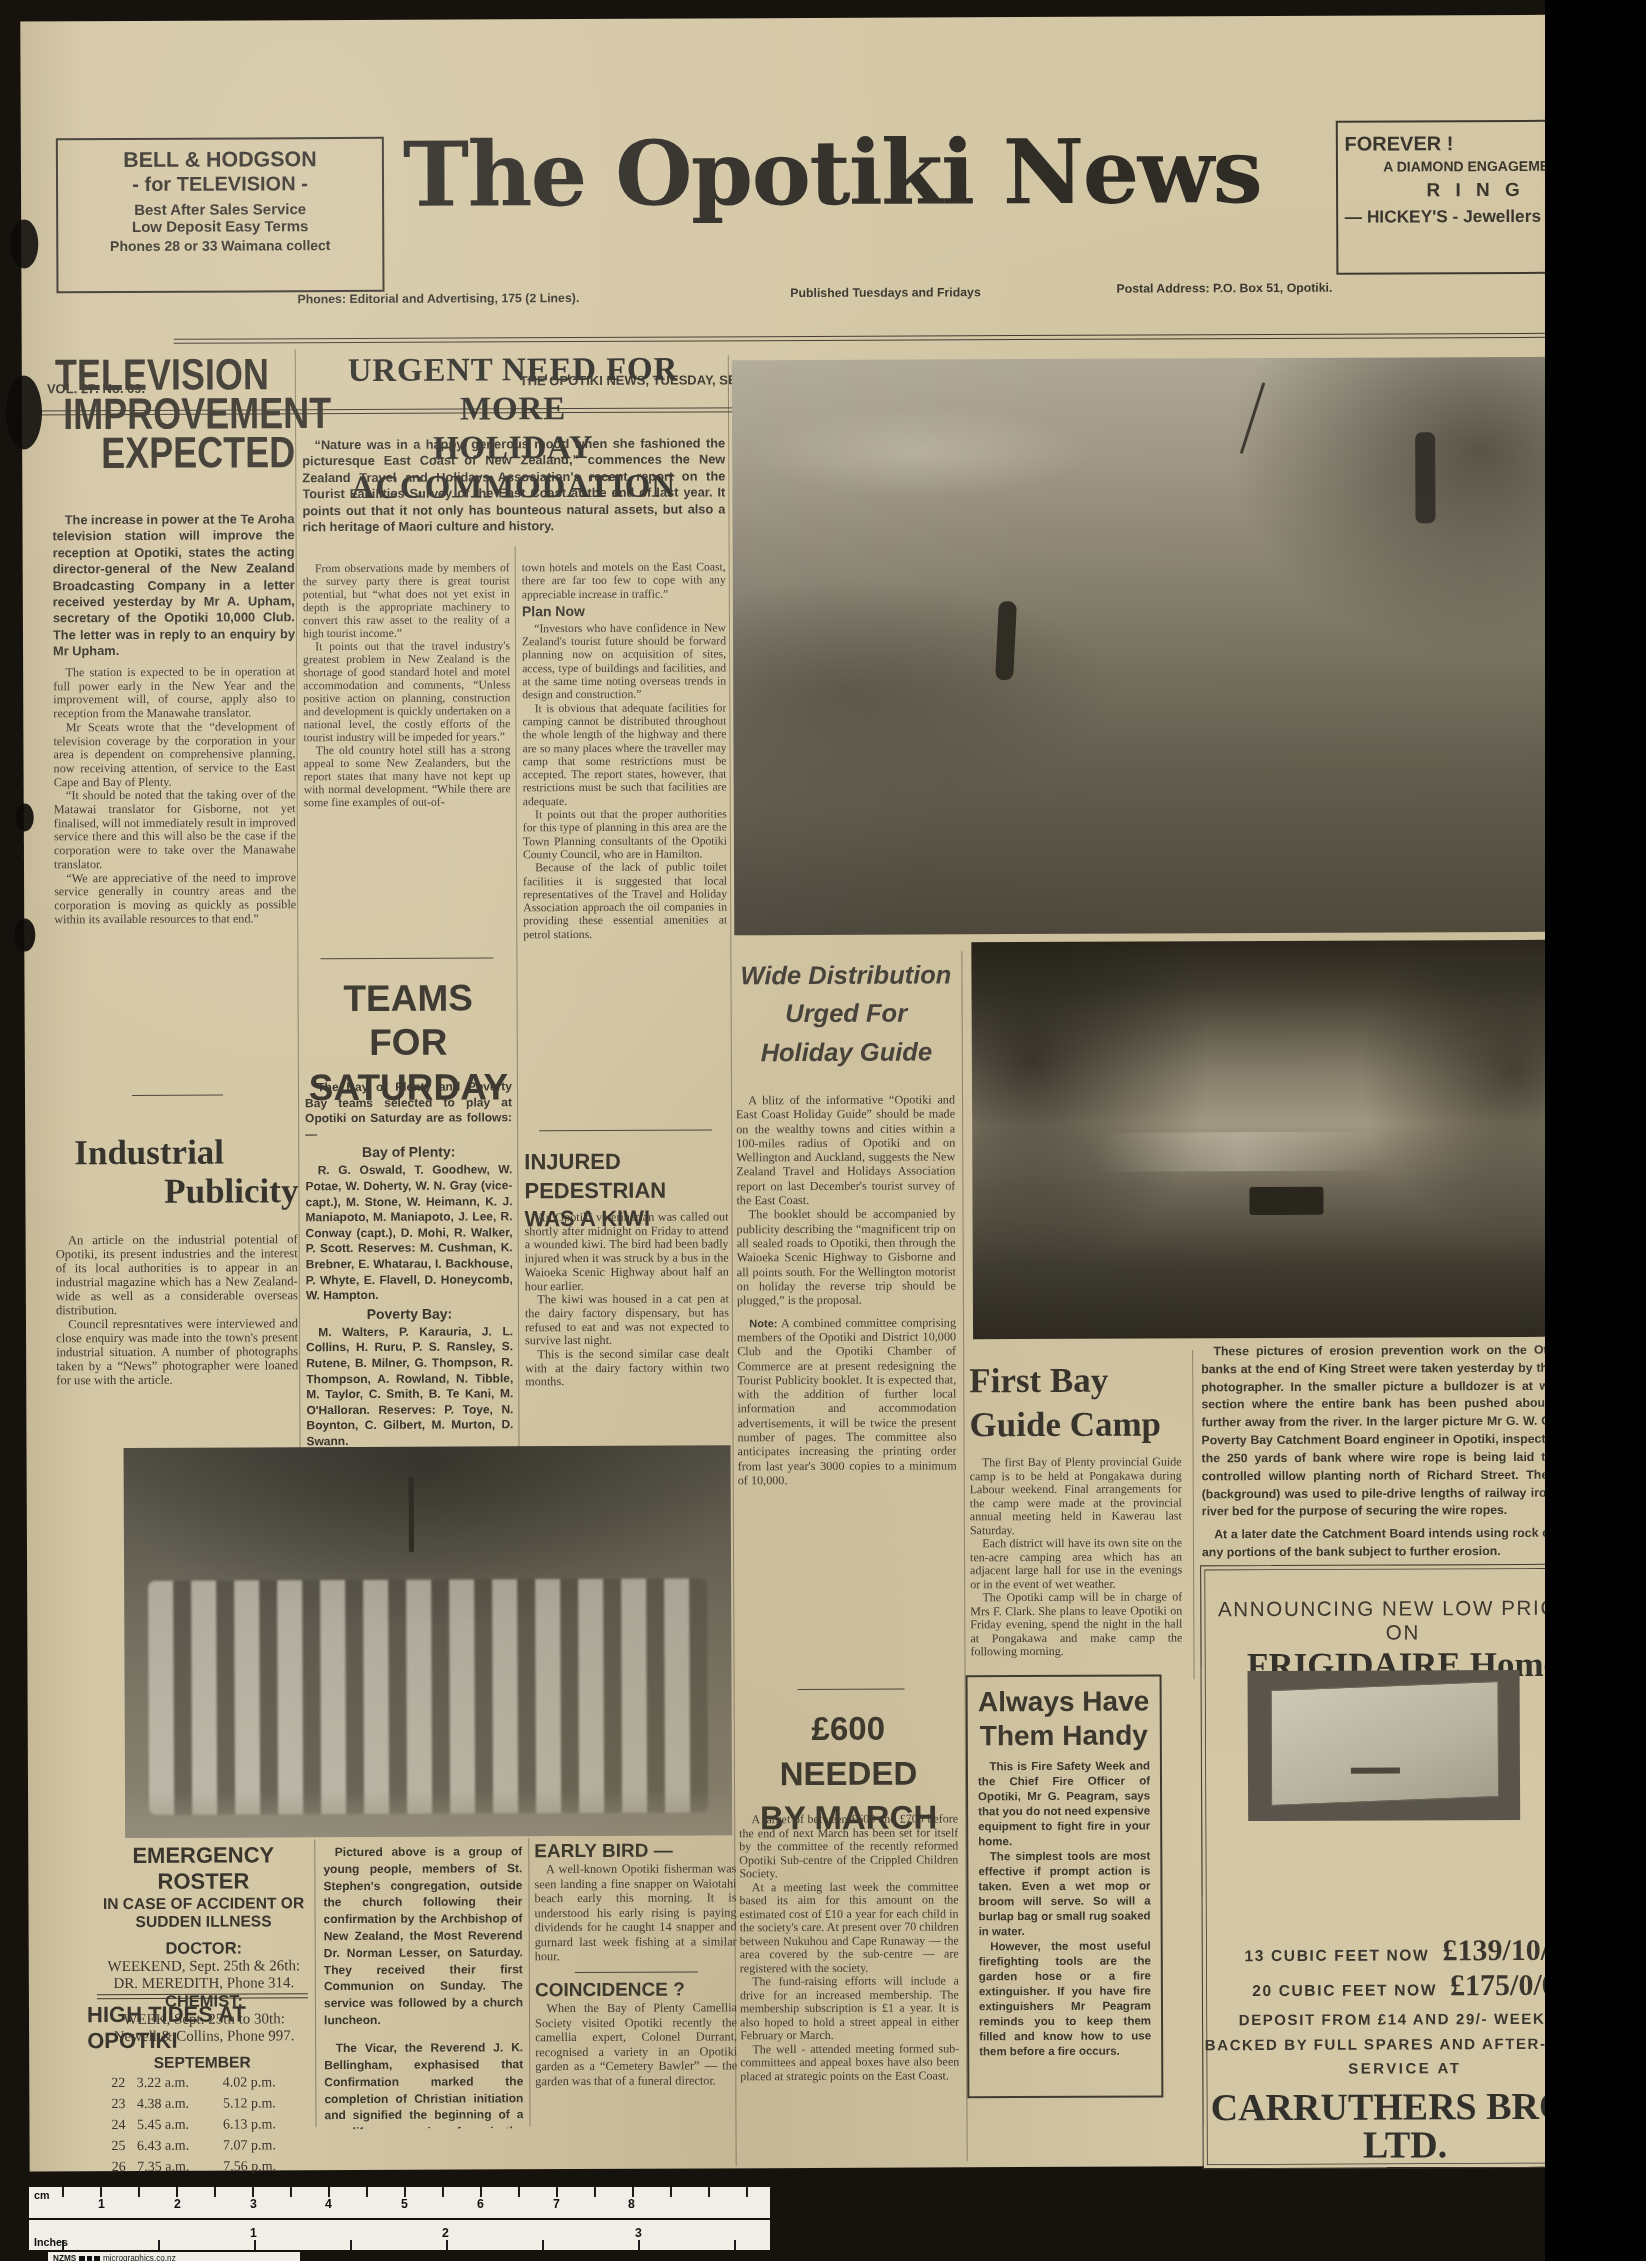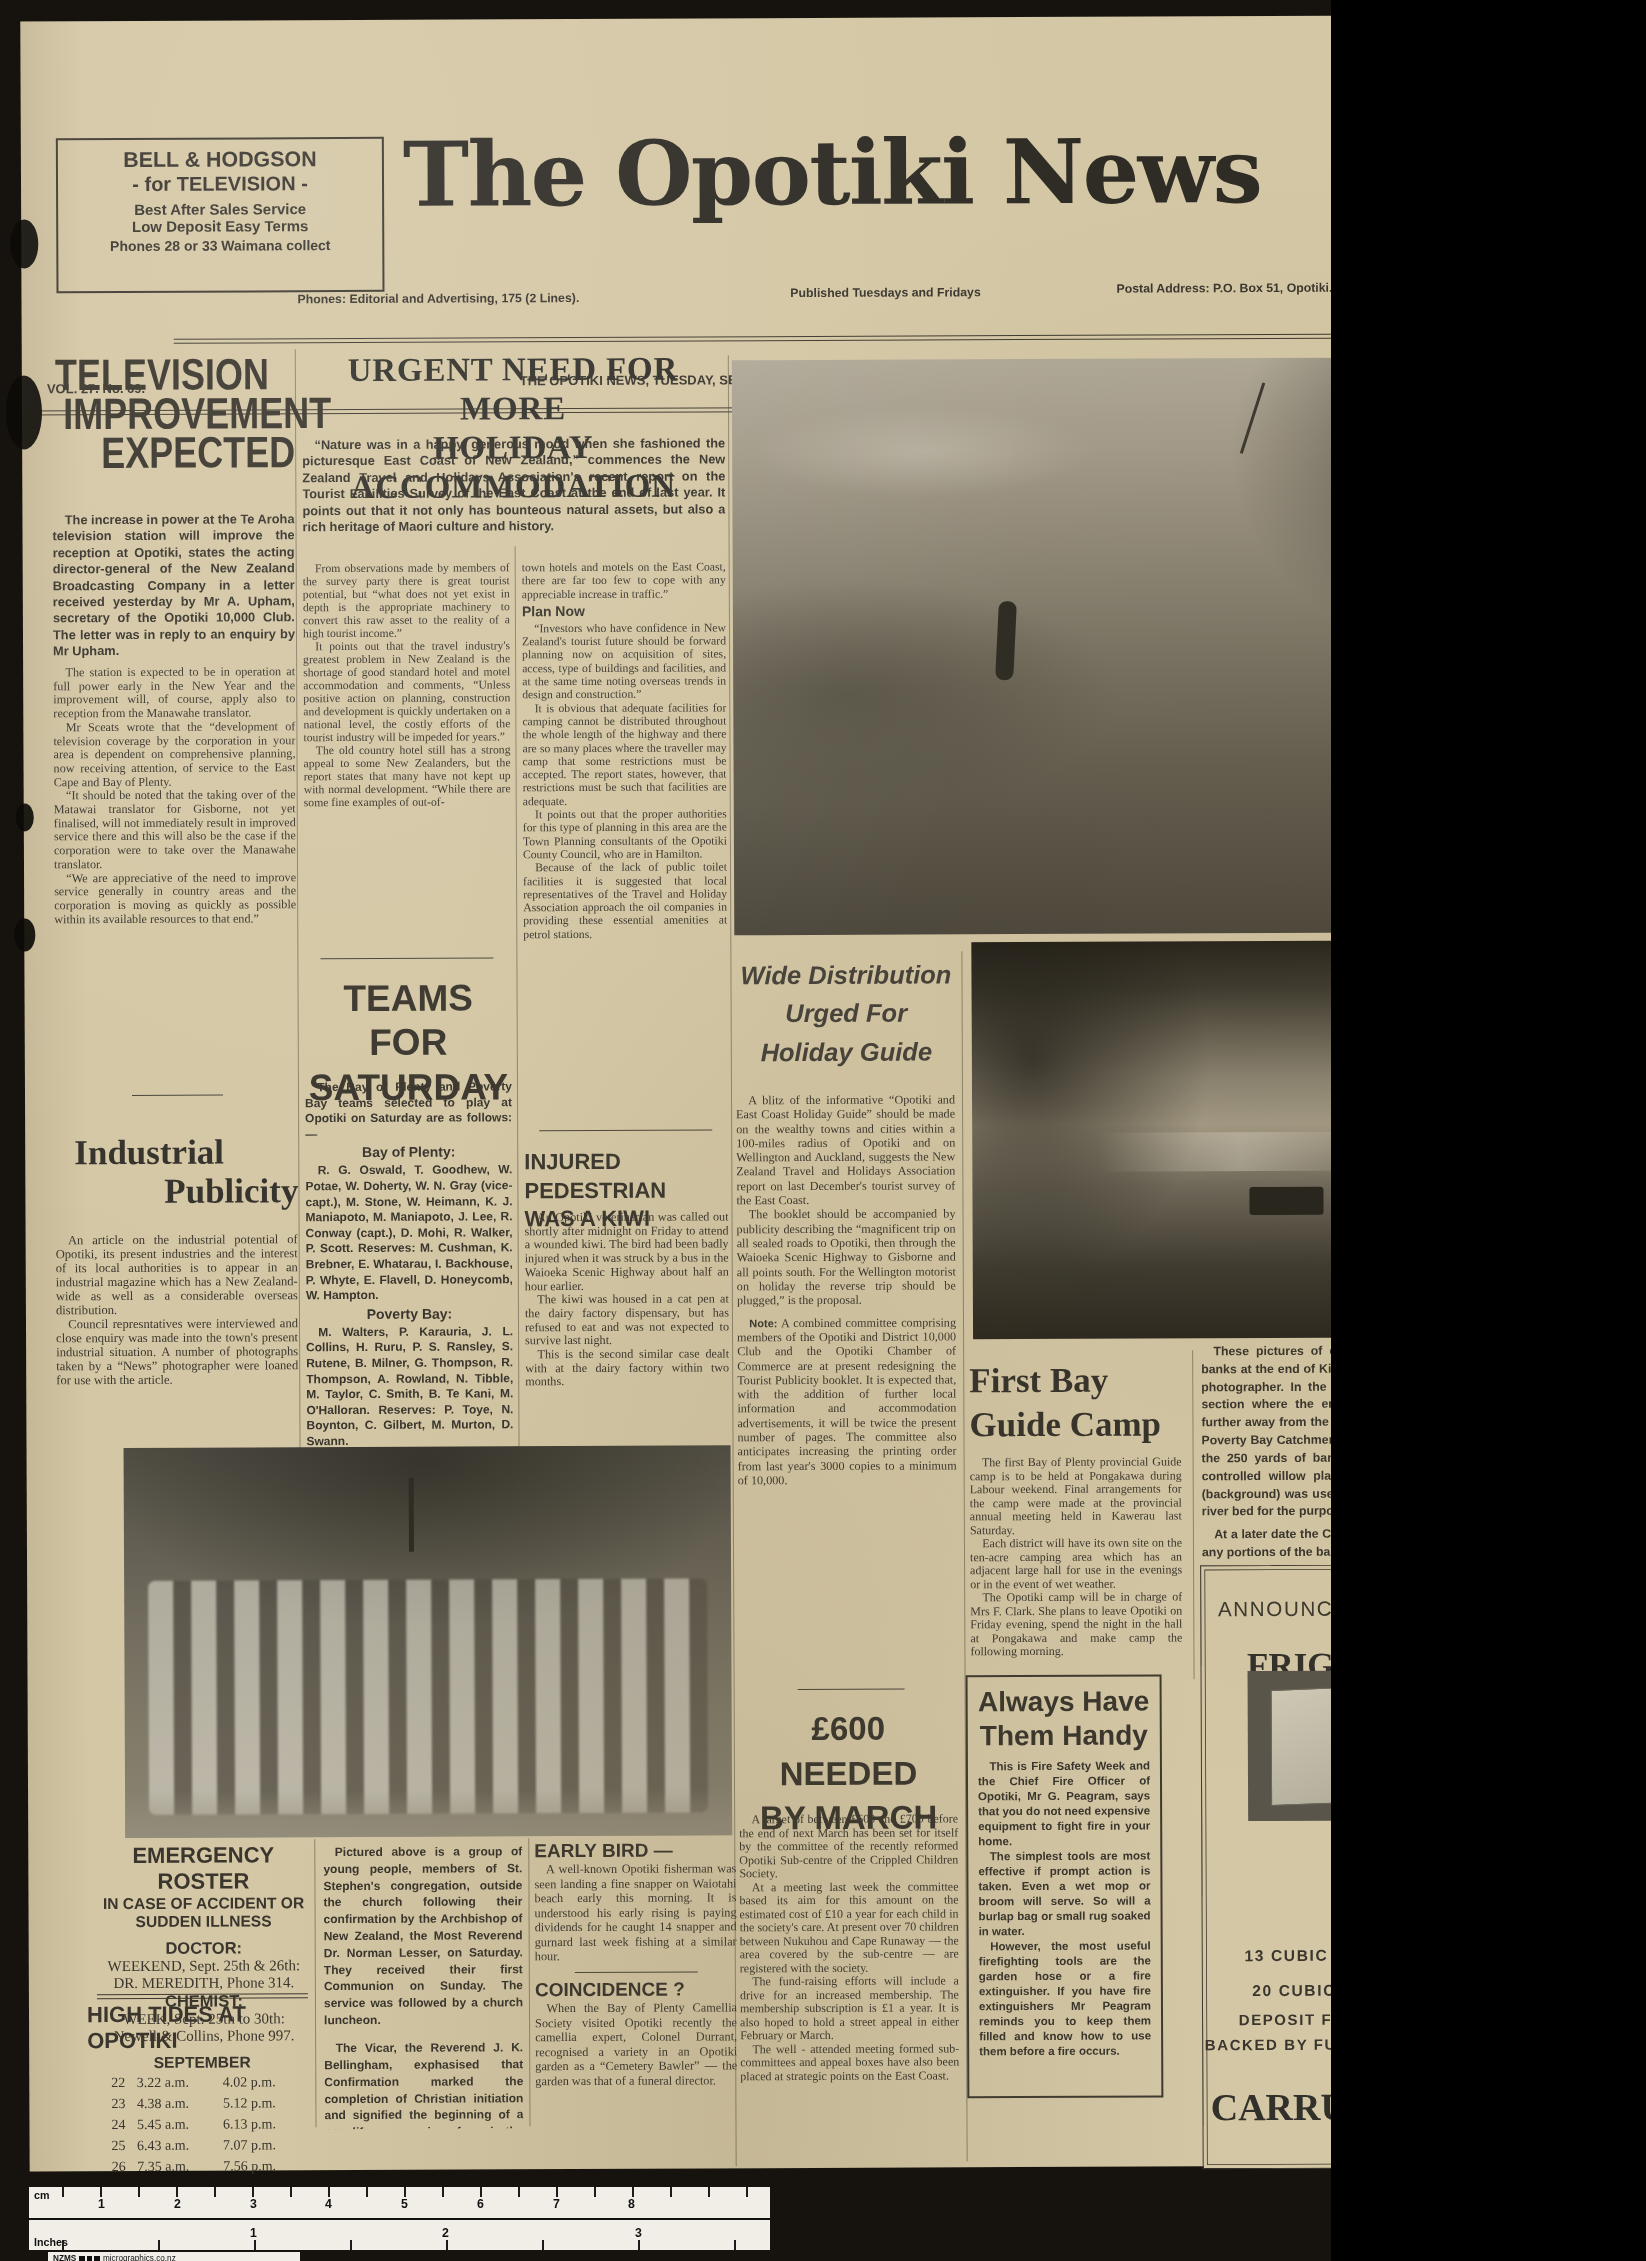--- a/index.html
+++ b/index.html
@@ -1,16 +1,16 @@
 <!DOCTYPE html>
 <html style="font-size:13px"><head>
 <meta charset="utf-8">
 <style>
   html,body{margin:0;padding:0;background:#000;}
-  .canvas{position:relative;width:1331px;height:2261px;background:#16130e;overflow:hidden;
+  .canvas{position:relative;width:1545px;height:2261px;background:#16130e;overflow:hidden;
           font-family:"Liberation Serif",serif;color:#3a362e;}
   .abs{position:absolute;}
   .page{position:absolute;left:25px;top:18px;width:1576px;height:2150px;background:#d4c7a5;
         transform:rotate(-0.25deg);transform-origin:50% 50%;}
   .page::after{content:"";position:absolute;inset:0;pointer-events:none;background:
     radial-gradient(ellipse at 18% 8%, rgba(255,255,255,.10), transparent 42%),
     radial-gradient(ellipse at 85% 45%, rgba(120,100,60,.10), transparent 50%),
     radial-gradient(ellipse at 45% 97%, rgba(105,88,52,.14), transparent 40%),
     linear-gradient(90deg, rgba(90,75,45,.12) 0, transparent 4%, transparent 96%, rgba(90,75,45,.16) 100%);}
   p{margin:0;}

